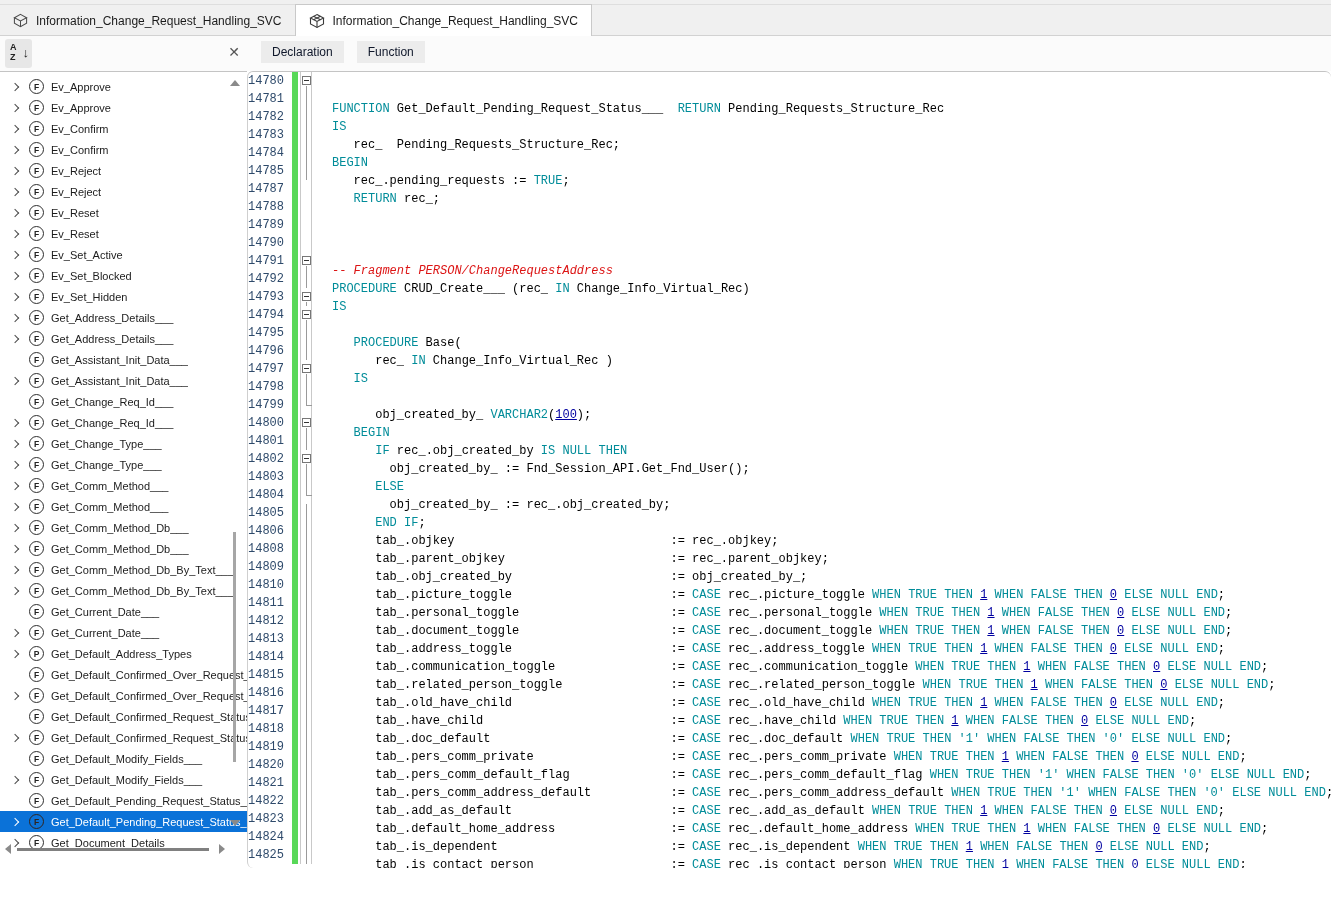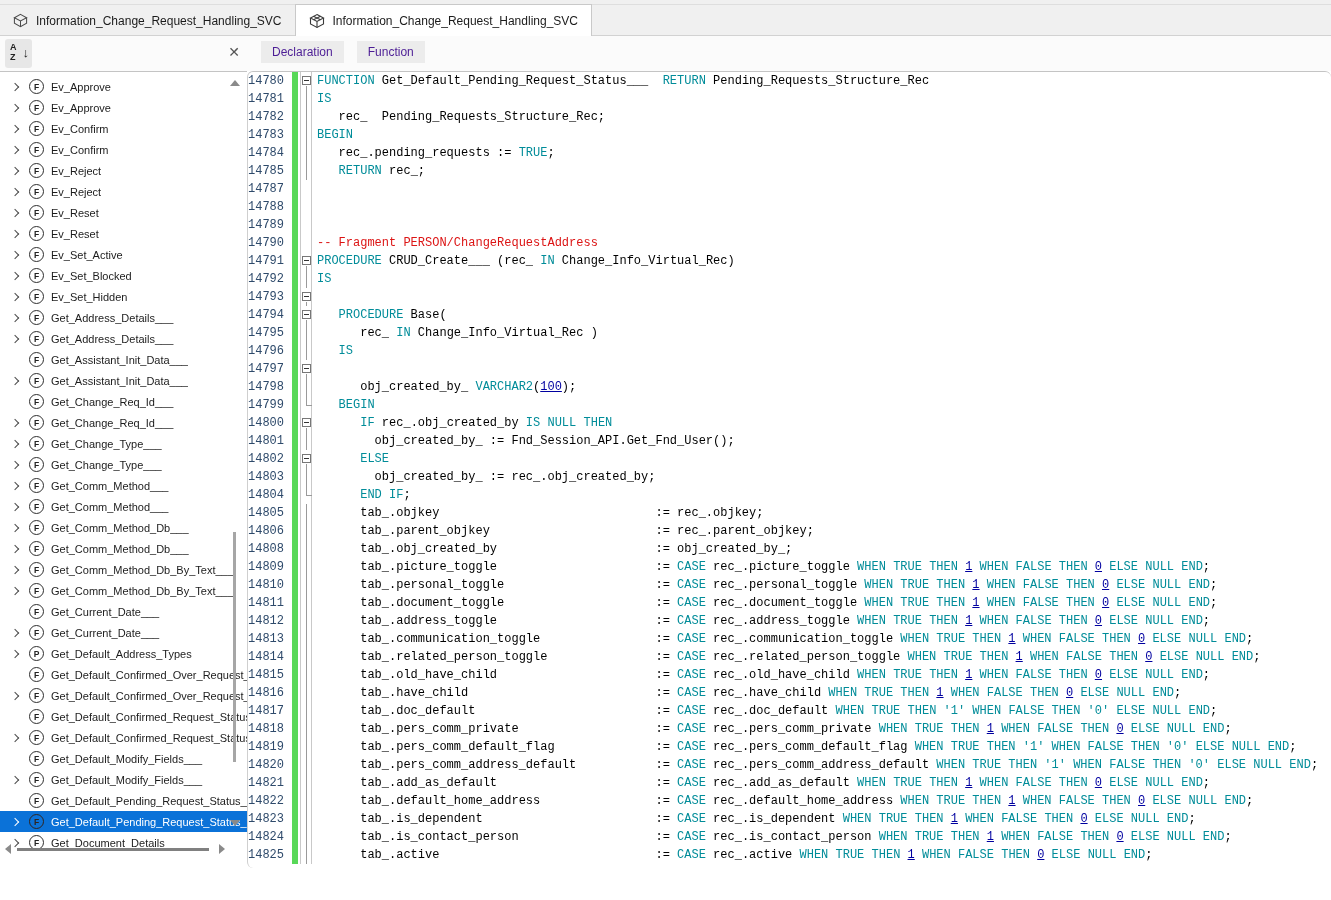--- a/index.html
+++ b/index.html
@@ -18,21 +18,21 @@
   
   .toolbar { position:absolute; top:36px; left:0; right:0; height:35px; background:#fbfbfb; }
   .sortbtn { position:absolute; left:5px; top:3px; width:27px; height:29px; background:#e7e7e7;
              border-radius:3px; }
   .sortbtn .az { position:absolute; left:5px; top:3px; font-size:9px; line-height:10px; font-weight:700; color:#222; }
   .sortbtn .az span { display:block; }
   .sortbtn .arrow { position:absolute; right:3px; top:6px; font-size:13px; color:#222; }
   .closex { position:absolute; left:224px; top:6px; font-size:14px; color:#555; width:20px; height:20px;
             text-align:center; line-height:20px; }
   .chips { position:absolute; left:261px; top:5px; display:flex; gap:13px; }
-  .chip { background:#ececec; padding:4px 11px; font-size:12px; color:#4c1d95; white-space:nowrap; }
+  .chip { background:#ececec; padding:4px 11px; font-size:12px; color:#0f172a; white-space:nowrap; }
 
   
   .tree { position:absolute; left:0; top:71px; width:247px; bottom:0; background:#fff;
           border-top:1px solid #c4c4c4; overflow:hidden; }
   .tree-list { padding-top:4px; }
   .trow { height:21px; display:flex; align-items:center; padding-left:12px; white-space:nowrap; overflow:hidden; }
   .chev { width:6px; height:6px; border-right:1.4px solid #4a4a4a; border-bottom:1.4px solid #4a4a4a;
           transform:rotate(-45deg); margin-right:11px; flex:none; }
   .chev.hide { visibility:hidden; }
   .ficon { width:15px; height:15px; border:1.2px solid #2e2e2e; border-radius:50%; flex:none;
@@ -60,25 +60,25 @@
   .ln { width:42px; flex:none; text-align:right; padding-right:6px;
         font-family:"Liberation Mono", monospace; font-size:12px; color:#2E4A6B; }
   .chg { width:6px; flex:none; background:#58D858; margin-left:2px; }
   .fold { position:relative; width:12px; flex:none; border-left:1px solid #c9c9c9; border-right:1px solid #c9c9c9; margin-left:2px; }
   .fold .vl { position:absolute; left:5px; top:0; bottom:0; width:1px; background:#9a9a9a; }
   .fold .vl.half { bottom:9px; }
   .fold .tick { position:absolute; left:5px; top:9px; width:6px; height:1px; background:#9a9a9a; }
   .fold .vb { position:absolute; left:5px; top:14px; bottom:0; width:1px; background:#9a9a9a; }
   .fold .fbox { position:absolute; left:1px; top:4px; width:9px; height:9px; border:1px solid #777; background:#fff; }
   .fold .fbox::after { content:""; position:absolute; left:1px; right:1px; top:3px; height:1px; background:#333; }
-  .codeTxt { white-space:pre; font-family:"Liberation Mono", monospace; font-size:12px; padding-left:5px; color:#000; }
+  .codeTxt { white-space:pre; font-family:"Liberation Mono", monospace; font-size:12px; padding-left:20px; color:#000;margin-top:28px; }
   .kw  { color:#008C99; }
   .num { color:#0000A0;text-decoration:underline; }
   .str { color:#008C99; }
-  .com { color:#DC1414; }
+  .com { color:#DC1414; font-style:italic; }
   .caret { display:inline-block; width:1.5px; height:15px; background:#000; vertical-align:-3px; }
 </style>
 </head>
 <body>
 
 <div id="root">
 
   <div class="tabbar">
     <div class="tab">
       <span>

